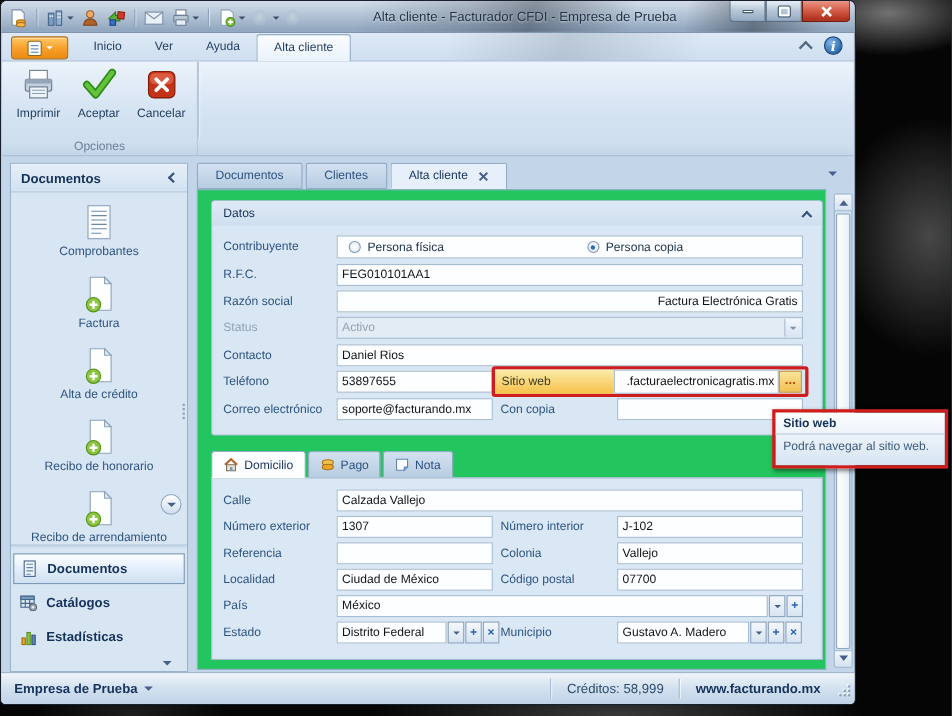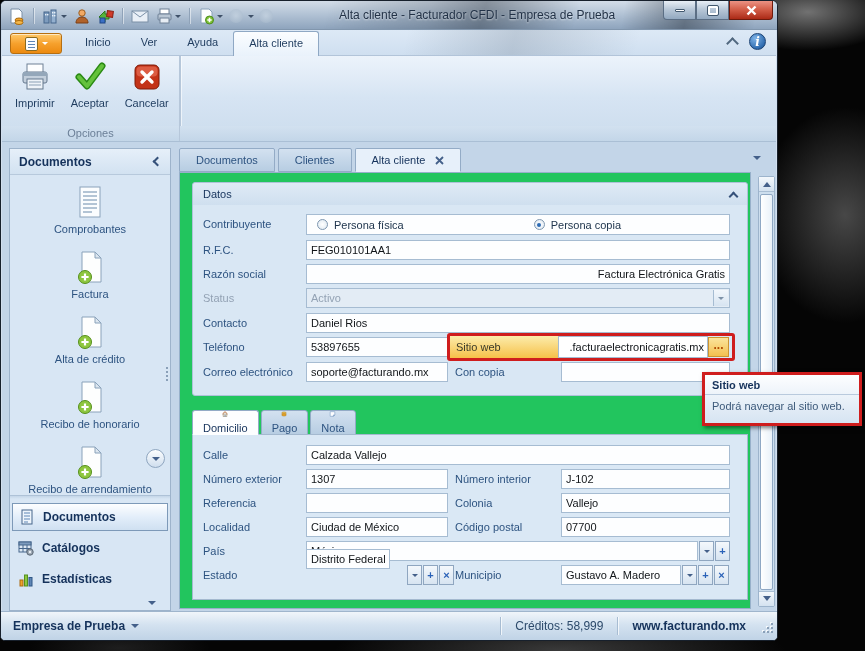--- a/index.html
+++ b/index.html
@@ -151,21 +151,21 @@
     display:flex; align-items:center; background:#d9e7f4; }
   .sw-label { width:108px; height:22px; line-height:22px; padding-left:6px; font-size:11px; color:#3a3a28;
     background:linear-gradient(#fcecab,#f6c149); }
   .sw-input { width:150px; height:22px; background:#fff; border:1px solid #a6bcd2; font-size:11px; color:#101418;
     line-height:20px; text-align:right; padding:0 3px; overflow:hidden; white-space:nowrap; }
   .sw-dots { width:21px; height:20px; background:linear-gradient(#fbe49b,#f3c050); border:1px solid #cd9430;
     color:#b14a00; font-weight:bold; font-size:12px; text-align:center; line-height:14px; }
   
   .atabs { position:absolute; left:12px; top:237px; display:flex; gap:2px; }
   .atab { height:25px; padding:0 10px; display:flex; align-items:center; gap:5px; font-size:11px; color:#2d5380;
-    background:linear-gradient(#d3e1f0,#b7cde2); border:1px solid #93abc6; border-radius:3px 3px 0 0;flex-direction:column; }
+    background:linear-gradient(#d3e1f0,#b7cde2); border:1px solid #93abc6; border-radius:3px 3px 0 0; }
   .atab.active { background:#fdfeff; color:#15325b; border-bottom-color:#fdfeff; z-index:2; }
   .addrbox { position:absolute; left:12px; top:261px; width:556px; height:166px; background:#dae8f5; border:1px solid #a4b9cf; }
   
   .tooltip { position:absolute; left:702px; top:372px; width:160px; height:54px; border:3px solid #cf1d1d;
     background:linear-gradient(#fdfeff,#d6e4f2); box-shadow:2px 2px 4px rgba(0,0,0,.5); z-index:10; }
   .tt-title { font-size:11px; font-weight:bold; color:#15325b; padding:4px 7px 3px; border-bottom:1px solid #b9cadd; }
   .tt-body { font-size:11px; color:#3d5a7a; padding:5px 7px; }
   
   .statusbar { position:absolute; left:0; right:0; bottom:0; height:29px;
     background:linear-gradient(#f0f5fa,#d4e2f0 45%,#c0d3e6); border-top:1px solid #9fb5cc; border-radius:0 0 4px 4px;
@@ -532,21 +532,21 @@
           <div class="fld" style="left:368px; top:82px; width:169px;">07700</div>
 
           <span class="flabel" style="left:10px; top:106px;">País</span>
           <div class="fld" style="left:113px; top:106px; width:392px;">México</div>
           <span class="minibtn" style="left:506px; top:106px;">
               <span class="dd"></span>
             </span>
           <span class="minibtn" style="left:522px; top:106px;">+</span>
 
           <span class="flabel" style="left:10px; top:130px;">Estado</span>
-          <div class="fld" style="left:113px; top:114px; width:84px;">Distrito Federal</div>
+          <div class="fld" style="left:113px; top:130px; width:100px;">Distrito Federal</div>
           <span class="minibtn" style="left:214px; top:130px;">
               <span class="dd"></span>
             </span>
           <span class="minibtn" style="left:230px; top:130px;">+</span>
           <span class="minibtn" style="left:246px; top:130px;">×</span>
           <span class="flabel" style="left:262px; top:130px;">Municipio</span>
           <div class="fld" style="left:368px; top:130px; width:120px;">Gustavo A. Madero</div>
           <span class="minibtn" style="left:489px; top:130px;">
               <span class="dd"></span>
             </span>

